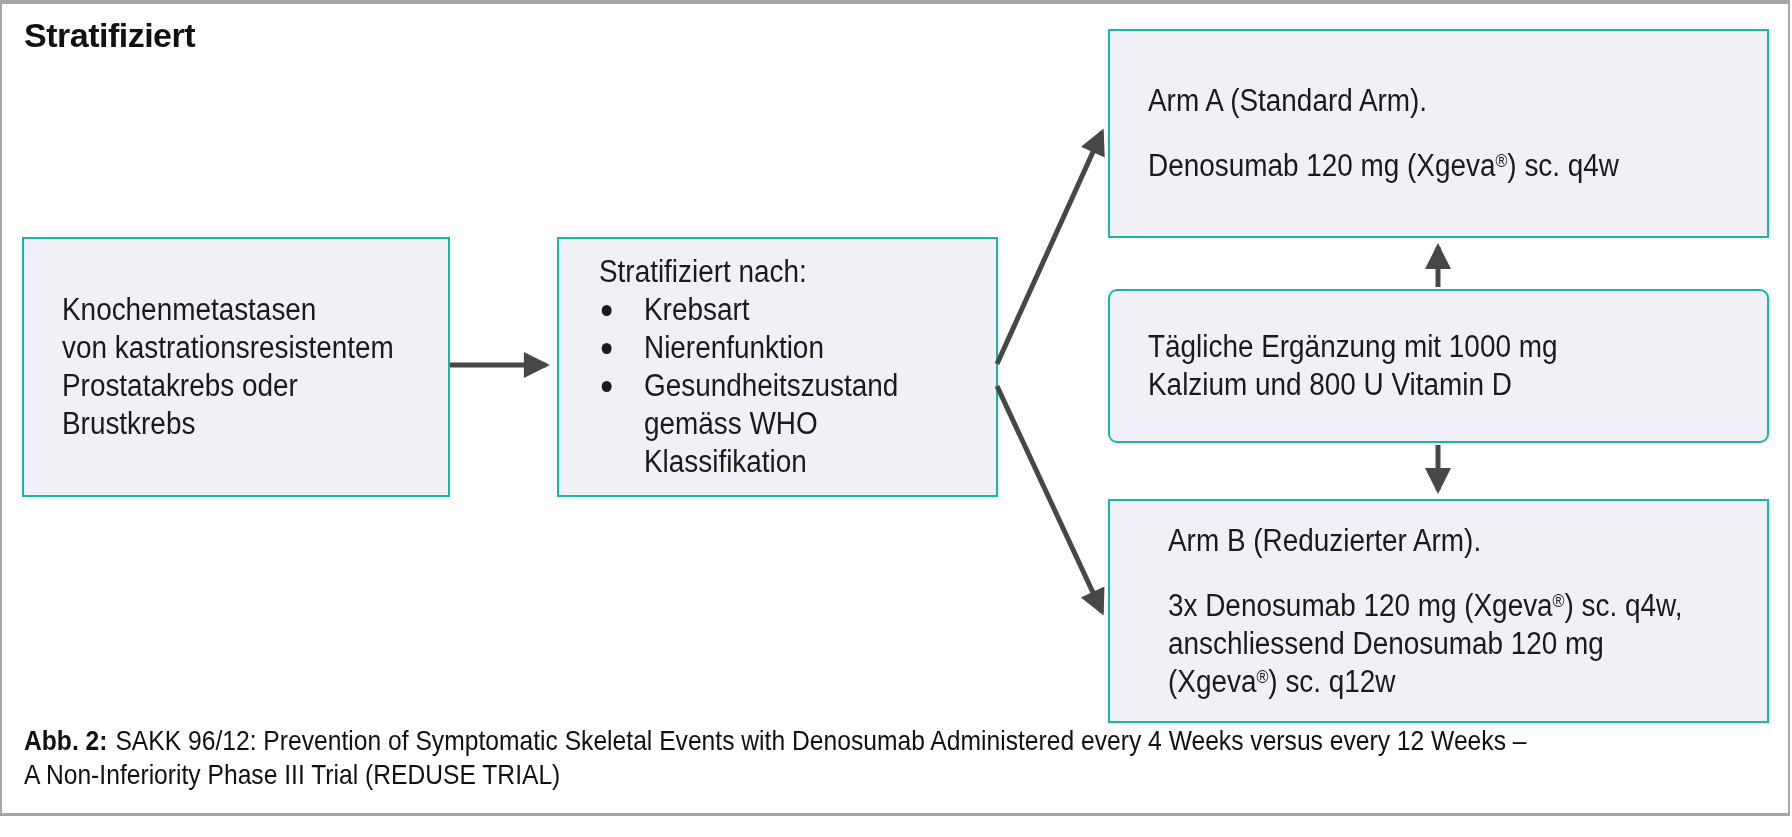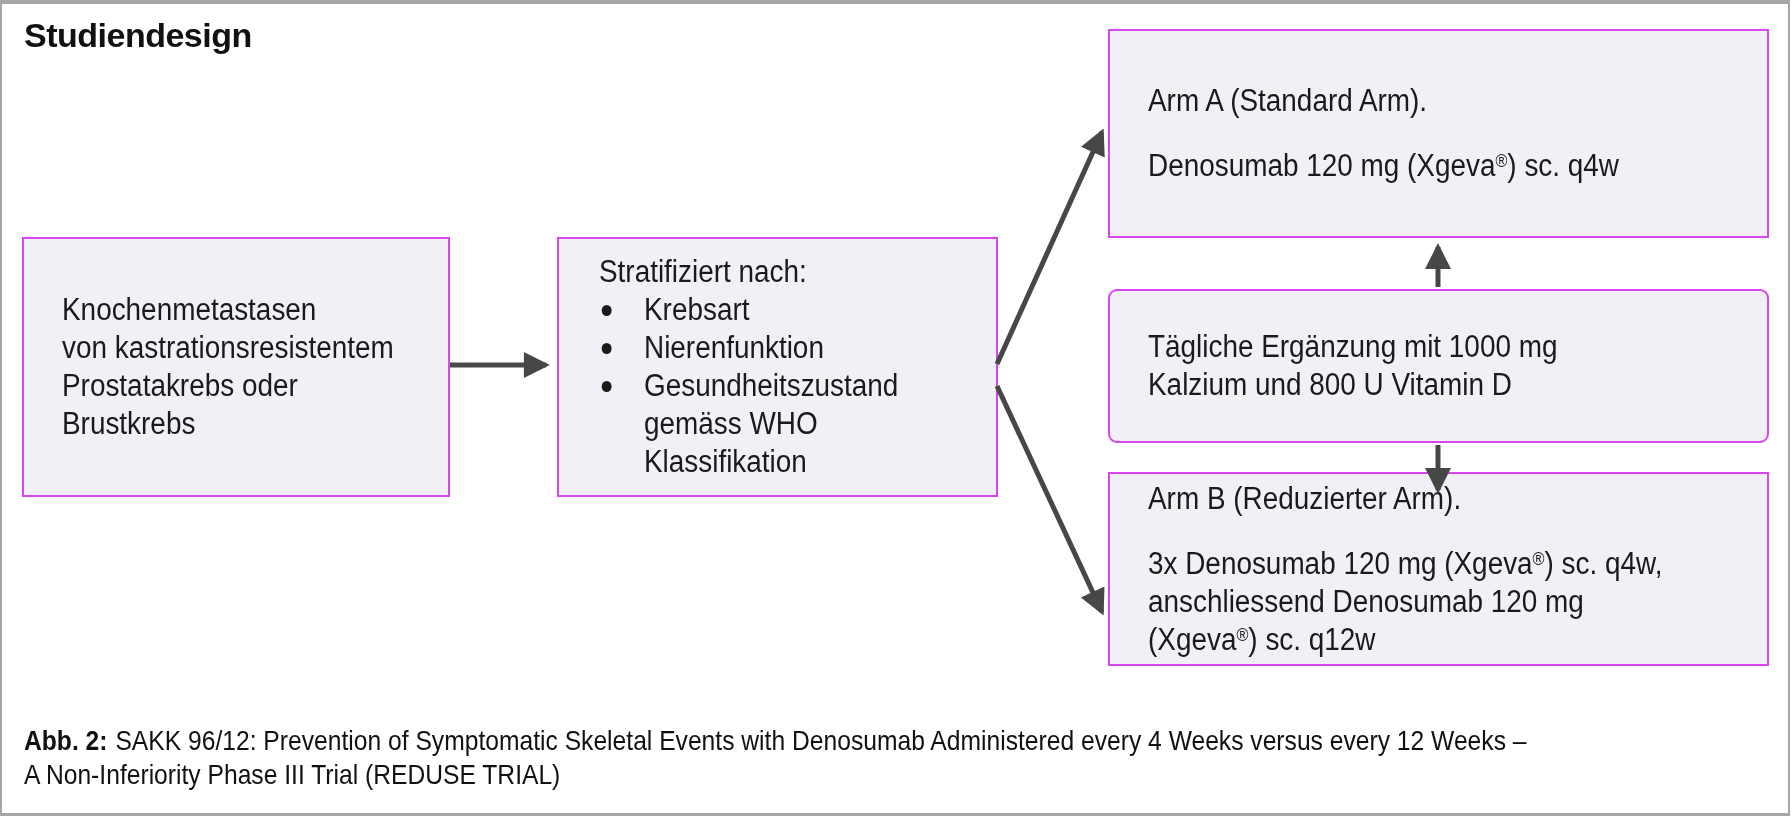--- a/index.html
+++ b/index.html
@@ -9,29 +9,29 @@
   }
   .figure-frame{
     position:absolute;left:0;top:0;width:1790px;height:816px;box-sizing:border-box;
     border:solid #a6a6a6;border-width:4px 2px 3px 2px;background:#ffffff;
   }
   .figure-title{
     position:absolute;left:24px;top:16px;font-size:34px;font-weight:bold;
     letter-spacing:-0.5px;color:#111111;white-space:nowrap;
   }
   .dbox{
-    position:absolute;box-sizing:border-box;background:#f2f0f7;border:2px solid #d946ef;
+    position:absolute;box-sizing:border-box;background:#f2f0f7;border:2px solid #14b8a6;
     display:flex;flex-direction:column;justify-content:center;
     padding-left:38px;padding-right:8px;
   }
   .box-population{left:22px;top:237px;width:428px;height:260px;}
   .box-stratification{left:557px;top:237px;width:441px;height:260px;padding-left:40px;}
   .box-arm-a{left:1108px;top:29px;width:661px;height:209px;}
   .box-supplement{left:1108px;top:289px;width:661px;height:154px;border-radius:9px;}
-  .box-arm-b{left:1108px;top:472px;width:661px;height:194px;}
+  .box-arm-b{left:1108px;top:499px;width:661px;height:224px;align-items:center;}
   .btxt{
     font-size:31px;line-height:38px;color:#1a1a1a;
     transform:scaleX(0.9);transform-origin:0 50%;
   }
   .line{white-space:nowrap;}
   .gap-top{margin-top:27px;}
   sup{font-size:0.58em;vertical-align:0.5em;line-height:0;}
   .bullet-row{display:flex;align-items:flex-start;}
   .dot{
     flex:0 0 auto;width:11px;height:11px;border-radius:50%;background:#1a1a1a;
@@ -45,21 +45,21 @@
   }
   .cap-label{font-weight:bold;margin-right:9px;}
 </style>
 </head>
 <body>
 
 <div class="screen">
 
   <div class="figure-frame"></div>
 
-  <div class="figure-title">Studiendesign</div>
+  <div class="figure-title">Stratifiziert</div>
 
   <div class="dbox box-population">
     <div class="btxt">
       <div class="line">Knochenmetastasen</div>
       <div class="line">von kastrationsresistentem</div>
       <div class="line">Prostatakrebs oder</div>
       <div class="line">Brustkrebs</div>
     </div>
   </div>
 

